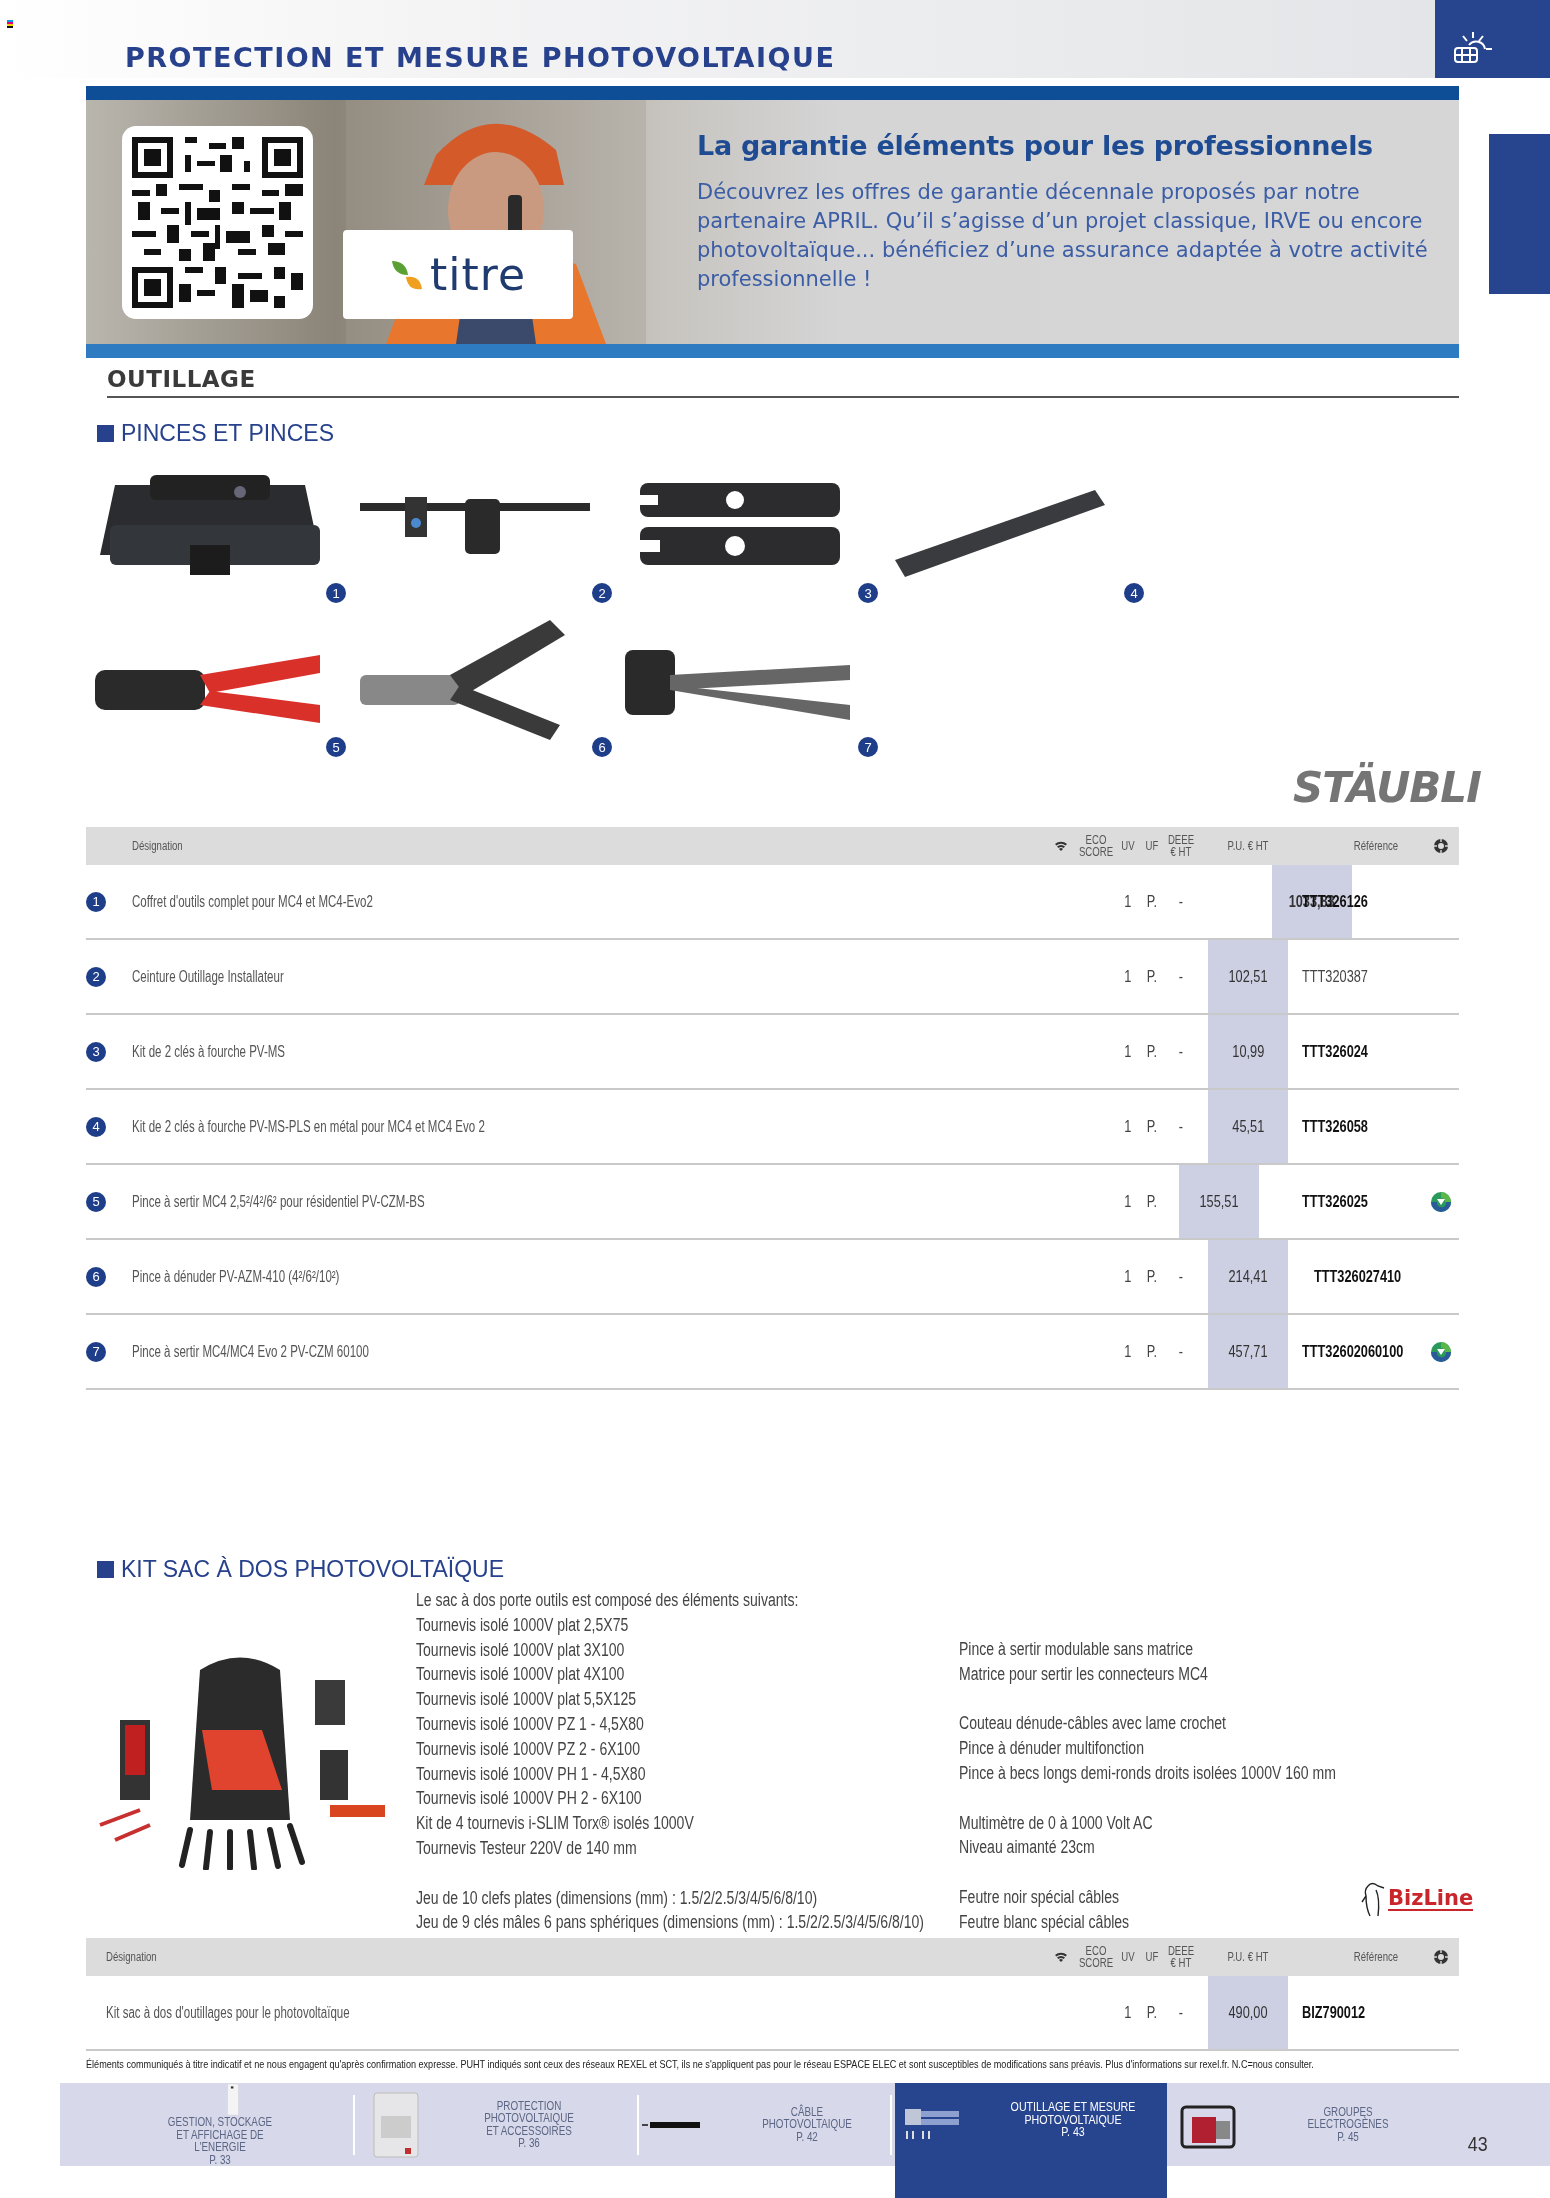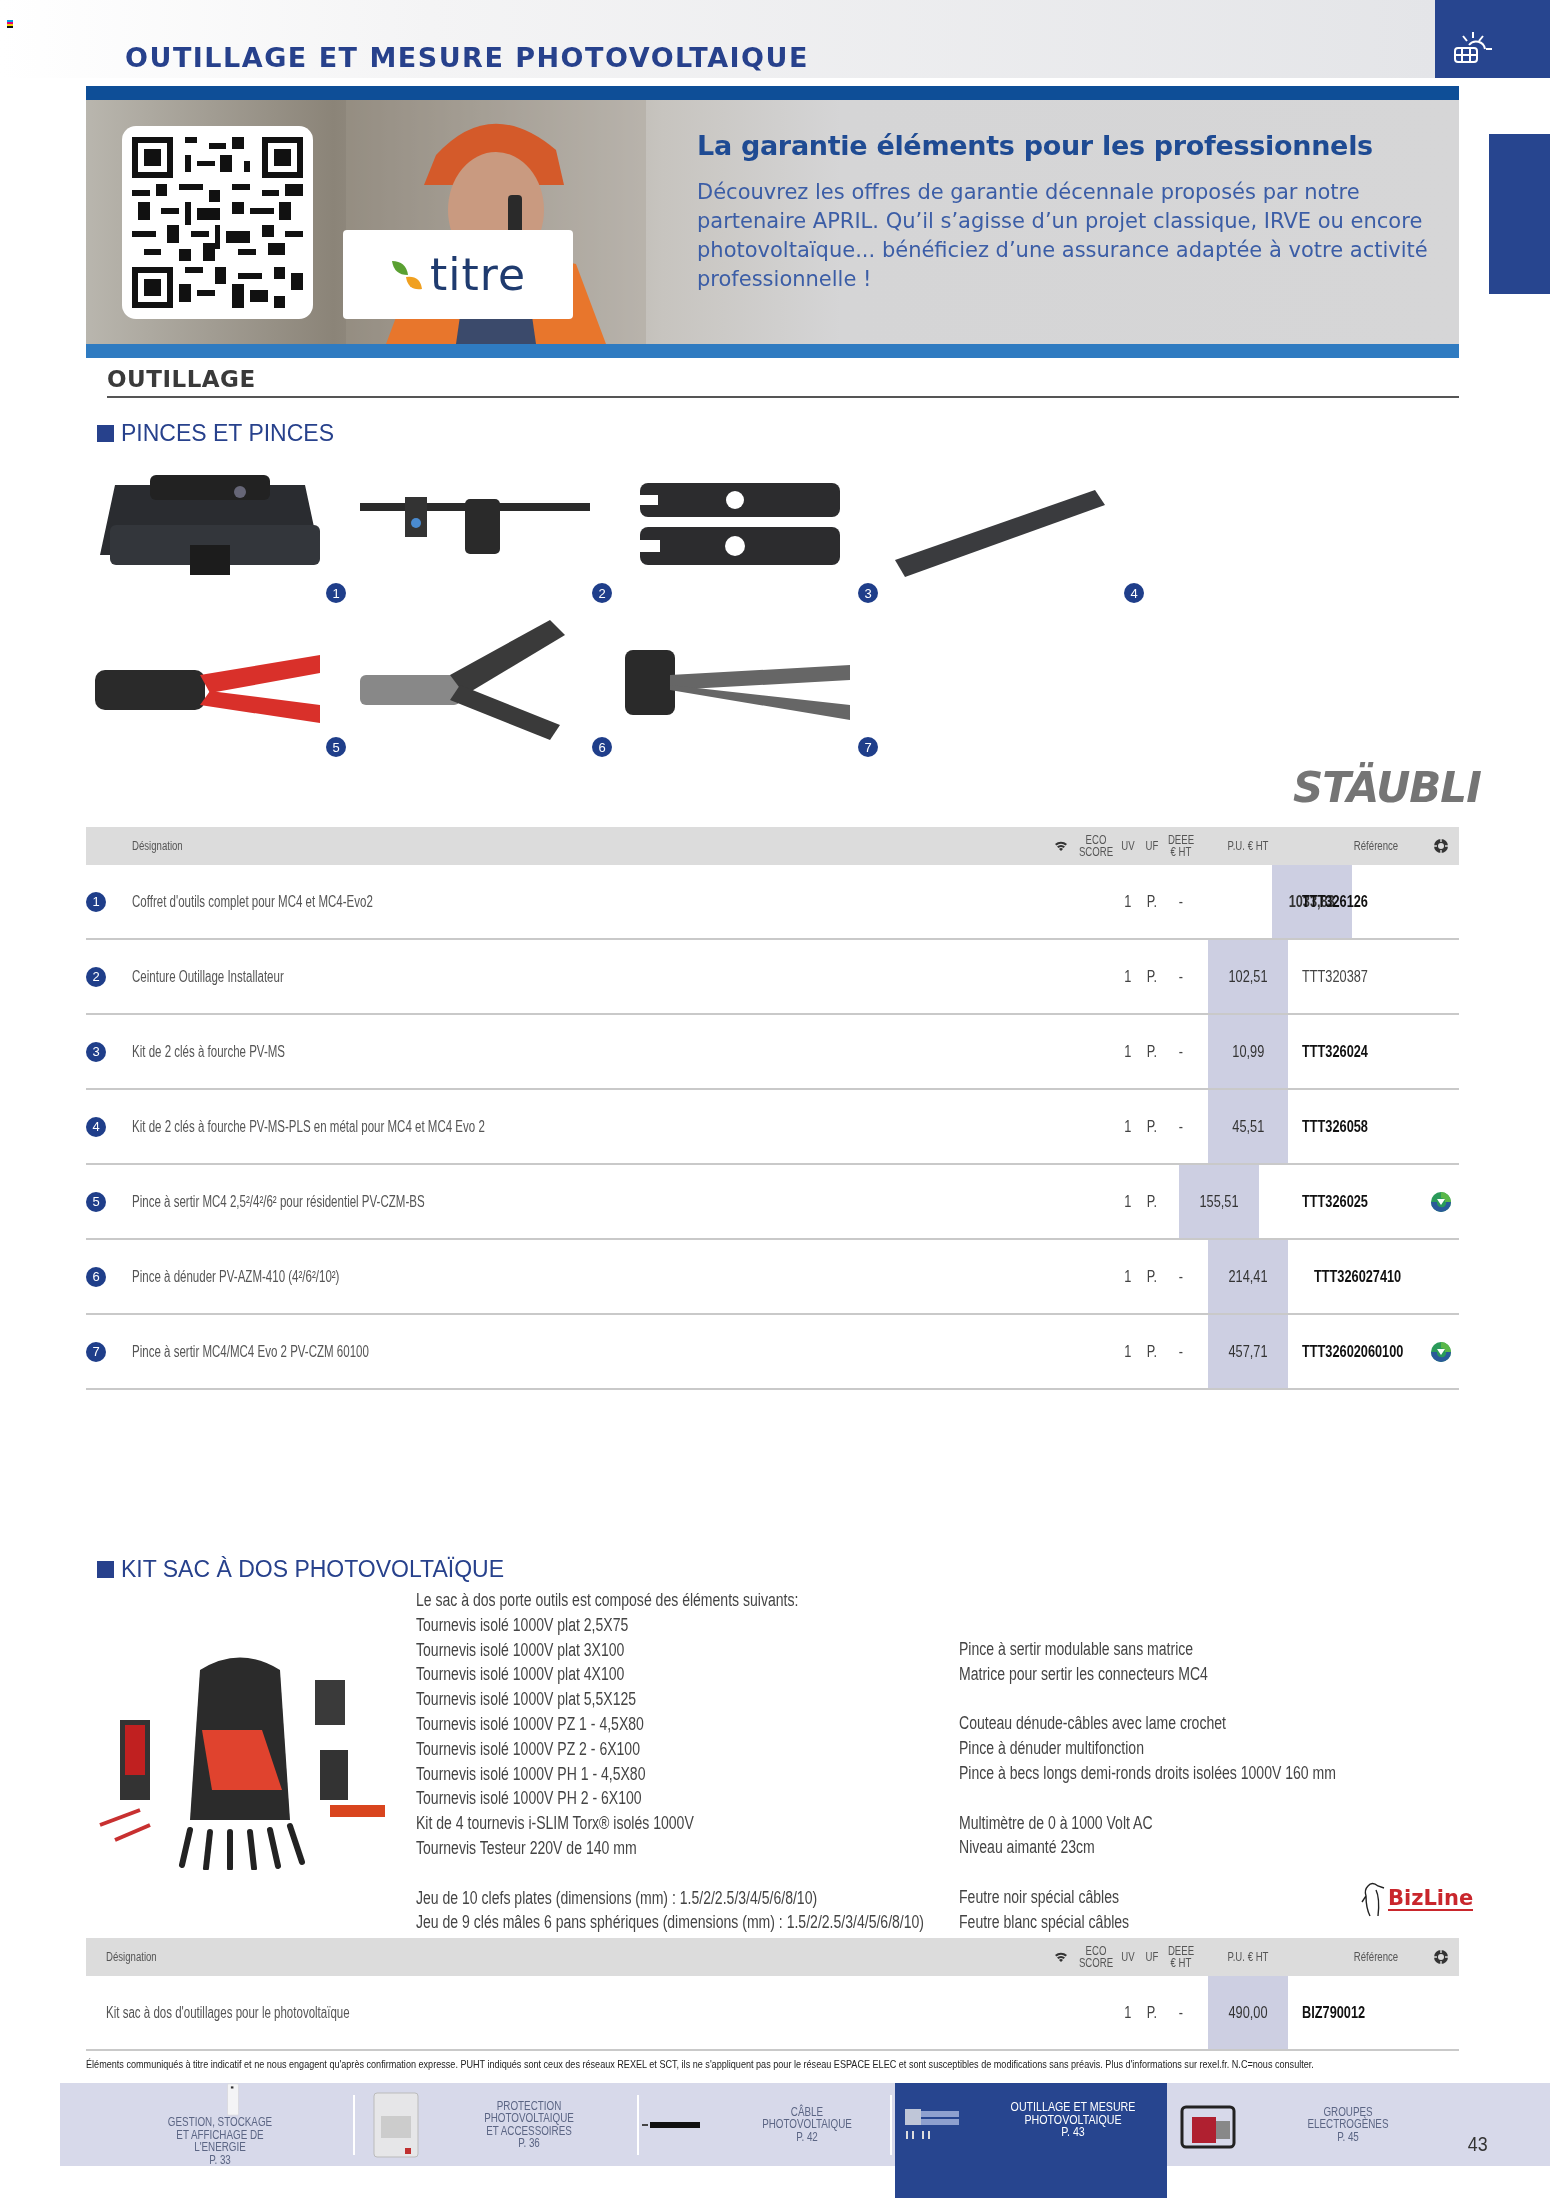--- a/index.html
+++ b/index.html
@@ -73,21 +73,21 @@
 </head>
 <body>
 
 <div class="abs top-band"></div>
 <div class="abs color-marks">
   <span style="background:#00a0e0"></span>
     <span style="background:#e0007a"></span>
     <span style="background:#f5d000"></span>
     <span style="background:#111"></span>
 </div>
-<div class="abs top-title">OUTILLAGE ET MESURE PHOTOVOLTAIQUE</div>
+<div class="abs top-title">PROTECTION ET MESURE PHOTOVOLTAIQUE</div>
 <div class="abs tab-corner">
   <svg width="40" height="36" viewBox="0 0 40 36" fill="none" stroke="#fff" stroke-width="2">
     <path d="M20 2 v6 M10 6 l4 5 M30 6 l-4 5"></path>
     <path d="M16 15 a9 9 0 0 1 16 4"></path>
     <path d="M33 19 h6"></path>
     <rect x="2" y="18" width="22" height="14" rx="3"></rect>
     <path d="M2 25 h22 M9 18 v14 M17 18 v14"></path>
   </svg>
 </div>
 <div class="abs side-tab"></div>

